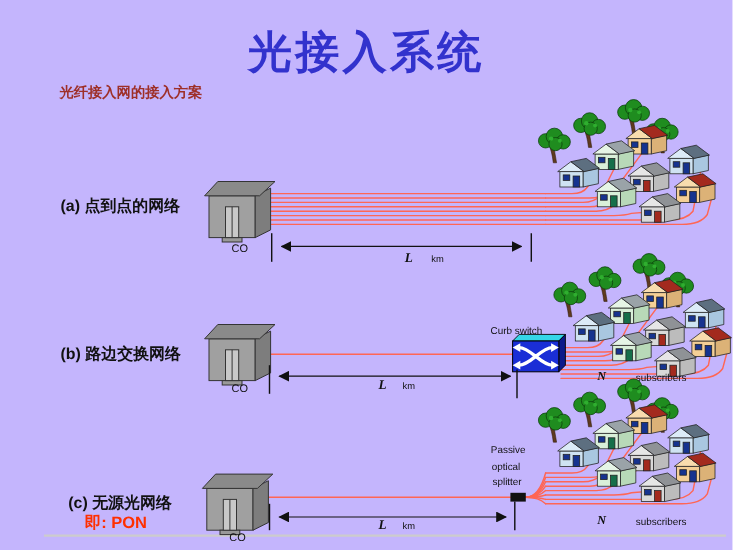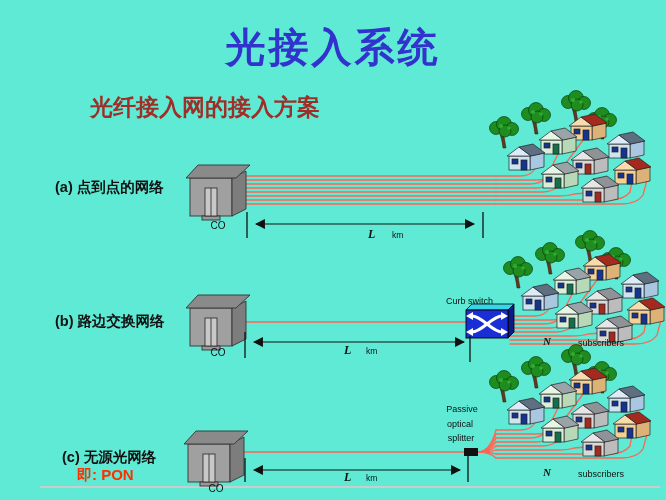--- a/index.html
+++ b/index.html
@@ -1,23 +1,23 @@
 <!DOCTYPE html>
 <html><head>
 <meta charset="utf-8">
 <style>
   html,body{margin:0;padding:0;background:#ffffff;}
-  #page{position:relative;width:666px;height:500px;background:#5eead4;overflow:hidden;
+  #page{position:relative;width:666px;height:500px;background:#c4b5fd;overflow:hidden;
         font-family:"Liberation Sans",sans-serif;}
   #title{position:absolute;left:0;right:0;top:20px;text-align:center;
          font-family:"Liberation Serif",serif;font-weight:bold;font-size:40px;
          letter-spacing:3px;color:#3232cd;}
-  #subtitle{position:absolute;left:54px;top:92px;
-            font-family:"Liberation Serif",serif;font-weight:bold;font-size:23px;
-            color:#9e2f28;margin-left:36px;}
+  #subtitle{position:absolute;left:54px;top:75px;
+            font-family:"Liberation Serif",serif;font-weight:bold;font-size:13px;
+            color:#9e2f28;}
   svg{position:absolute;left:0;top:0;}
   
   .t-row{font:bold 14.5px "Liberation Sans",sans-serif;fill:#111111;}
   .t-pon{font:bold 15px "Liberation Sans",sans-serif;fill:#ff2f00;}
   .t-co{font:10px "Liberation Sans",sans-serif;fill:#111111;}
   .t-dev{font:9px "Liberation Sans",sans-serif;fill:#111111;}
   .t-L{font:italic bold 12px "Liberation Serif",serif;fill:#111111;}
   .t-km{font:8.5px "Liberation Sans",sans-serif;fill:#111111;}
   .t-N{font:italic bold 11px "Liberation Serif",serif;fill:#111111;}
   .t-sub{font:9px "Liberation Sans",sans-serif;fill:#111111;}

